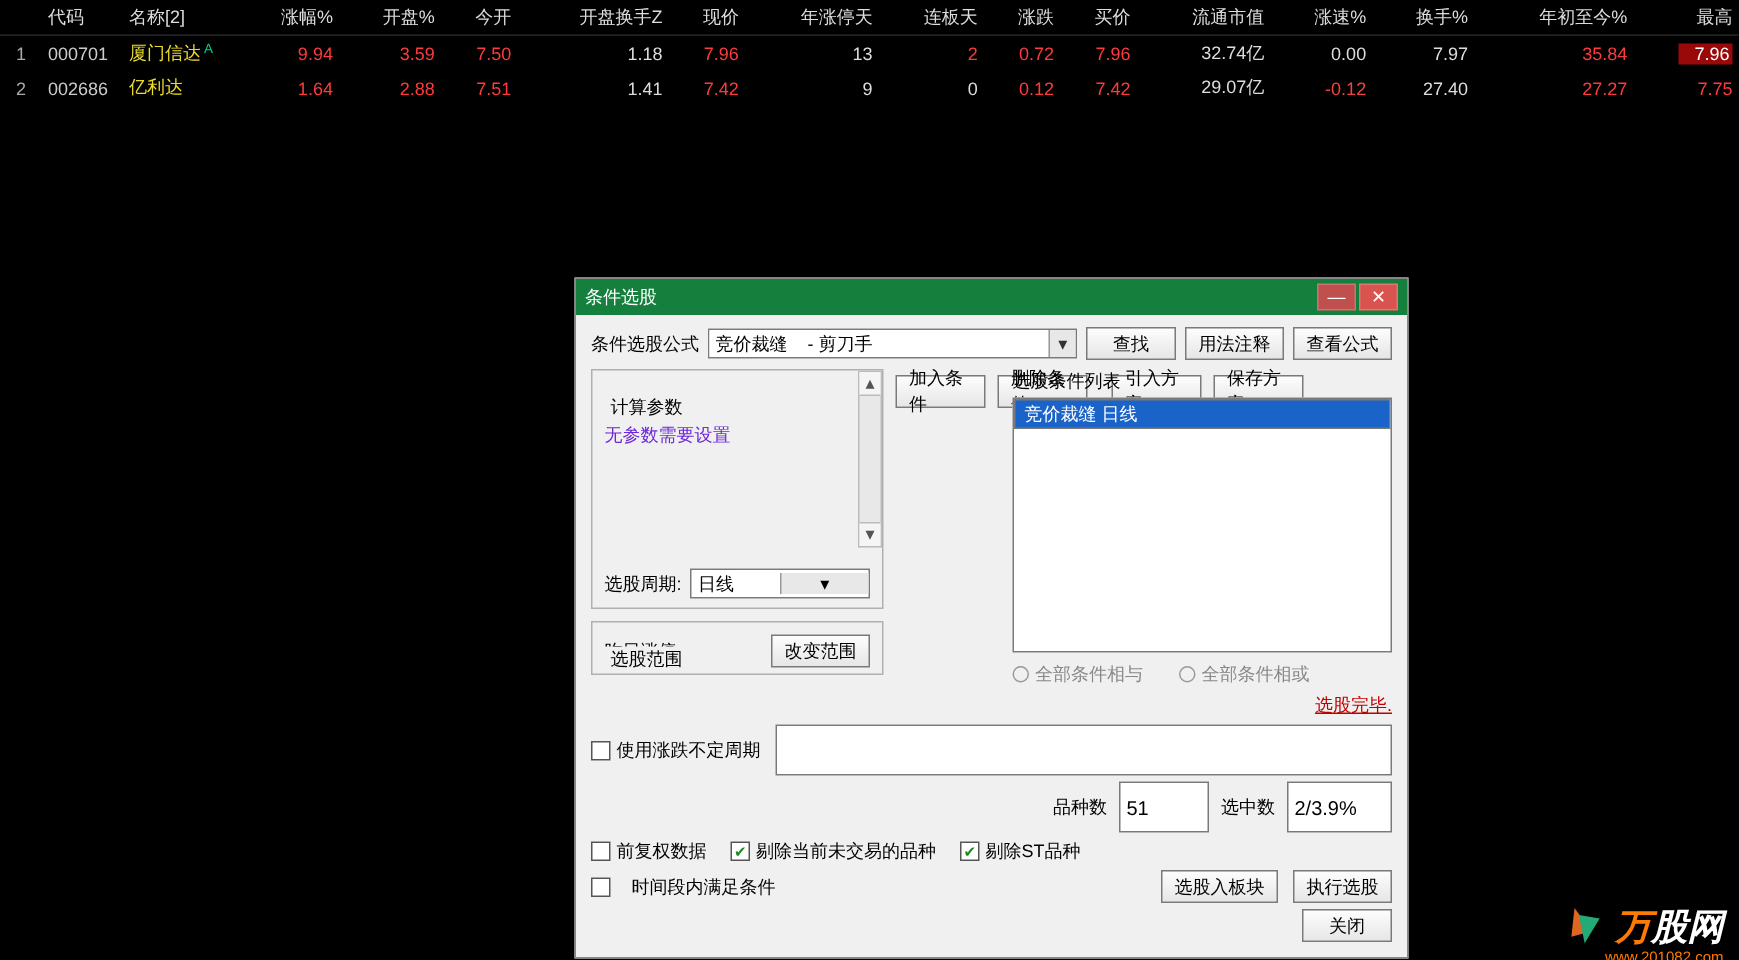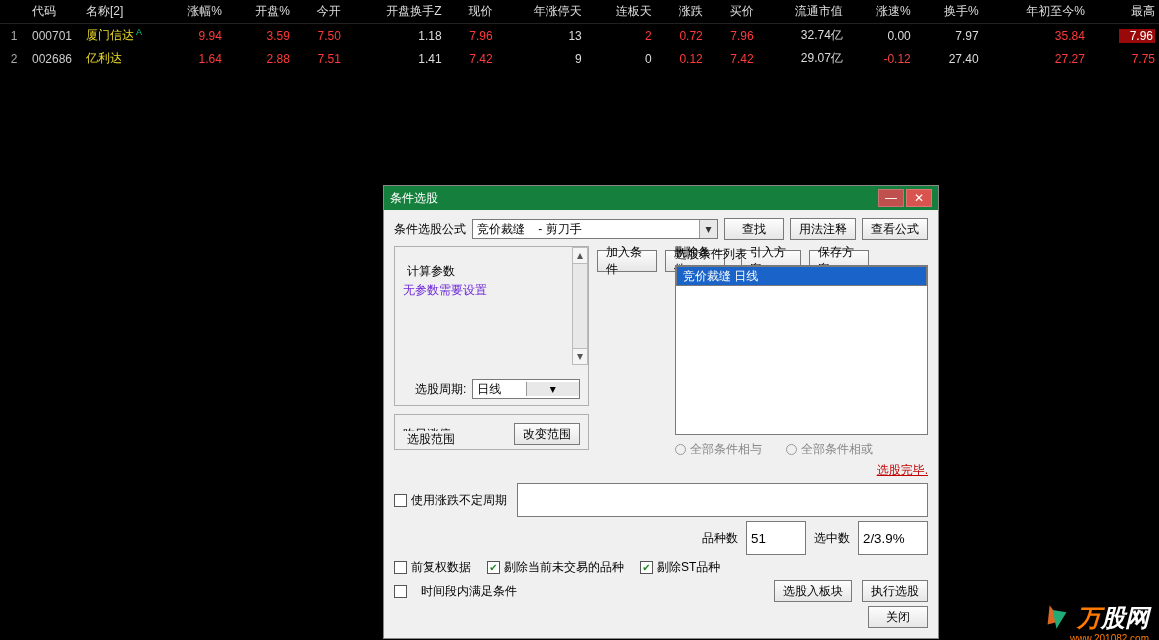--- a/index.html
+++ b/index.html
@@ -165,21 +165,21 @@
 
   <div class="midrow">
    <div class="leftcol">
      <div class="group params">
        <span class="gt">计算参数</span>
        <div class="txt">无参数需要设置</div>
        <div class="scrl">
          <div class="sarrow">▴</div>
          <div class="sarrow bt">▾</div>
        </div>
-       <div class="periodrow" style="position:absolute;bottom:6px;left:20px;right:8px;">
+       <div class="periodrow" style="position:absolute;bottom:6px;left:8px;right:8px;">
          <span class="lbl">选股周期:</span>
          <div class="sel" style="flex:1">
            <span>日线</span>
            <span class="arr">▾</span>
          </div>
        </div>
      </div>
      <div class="group range">
        <span class="gt">选股范围</span>
        <div class="inner">

